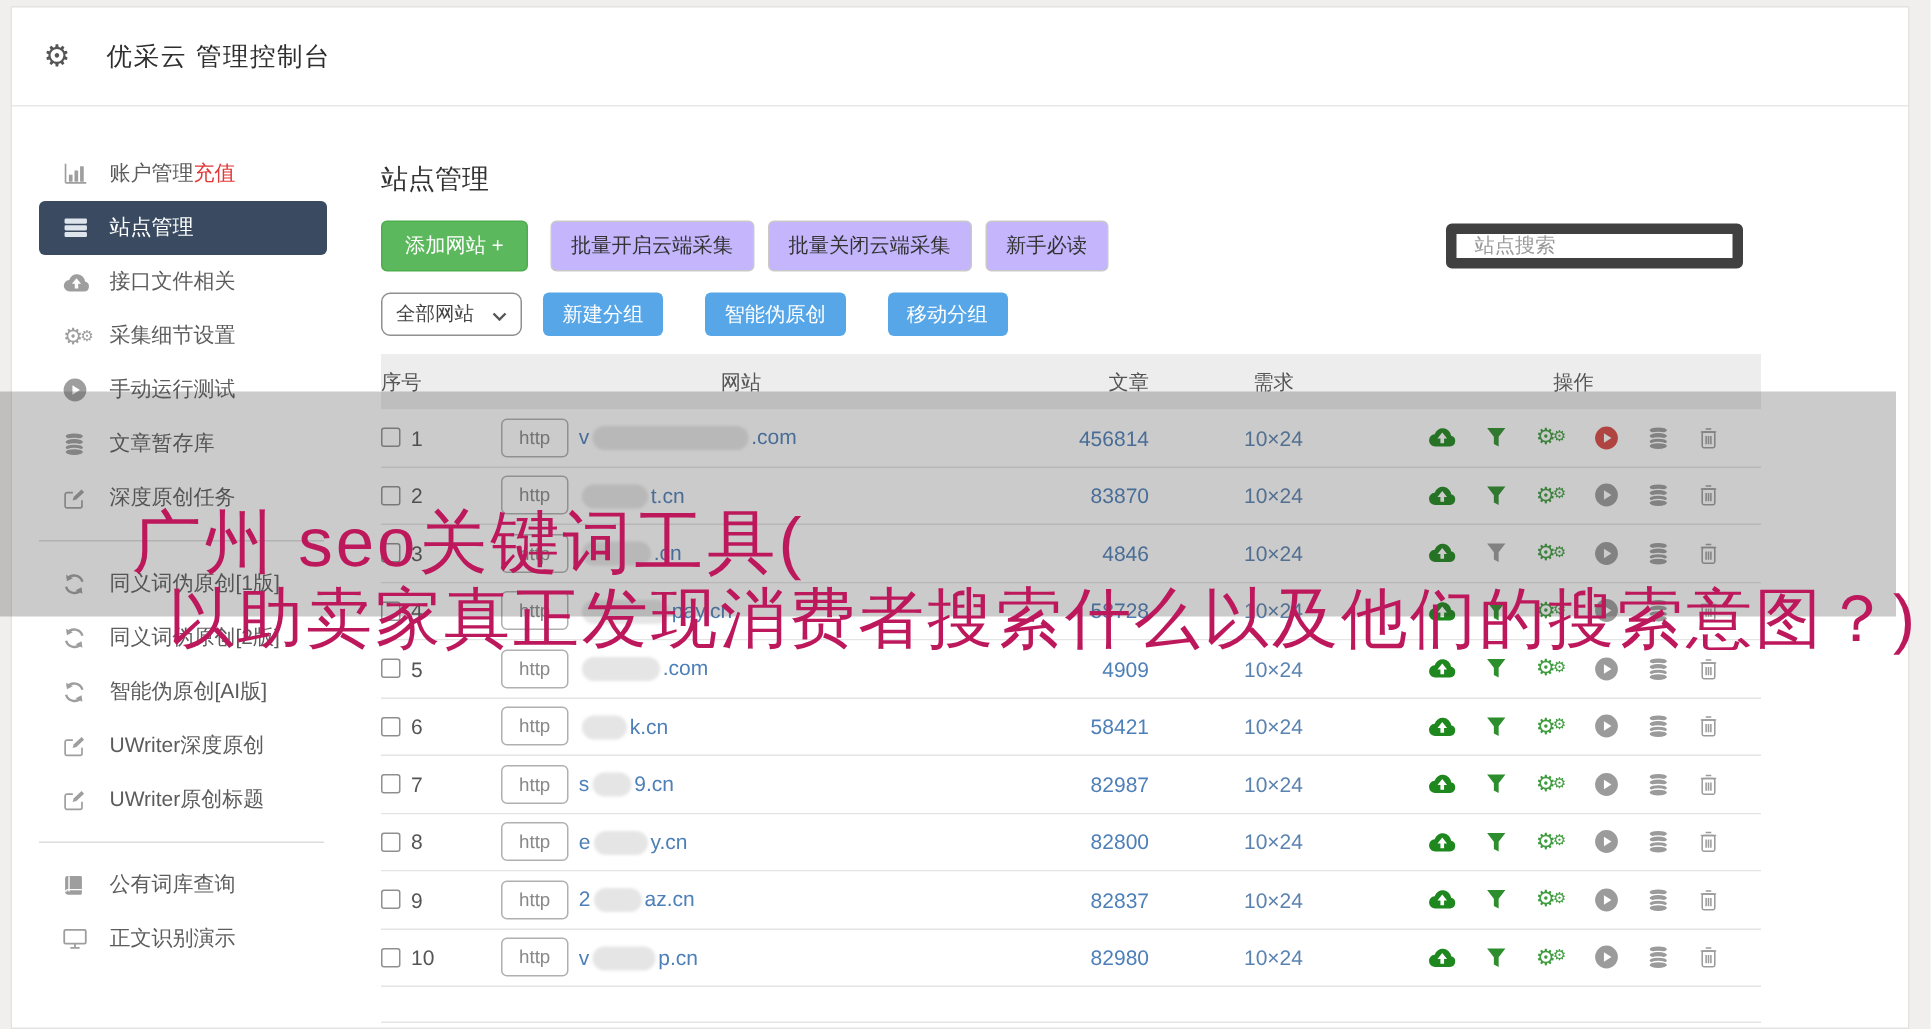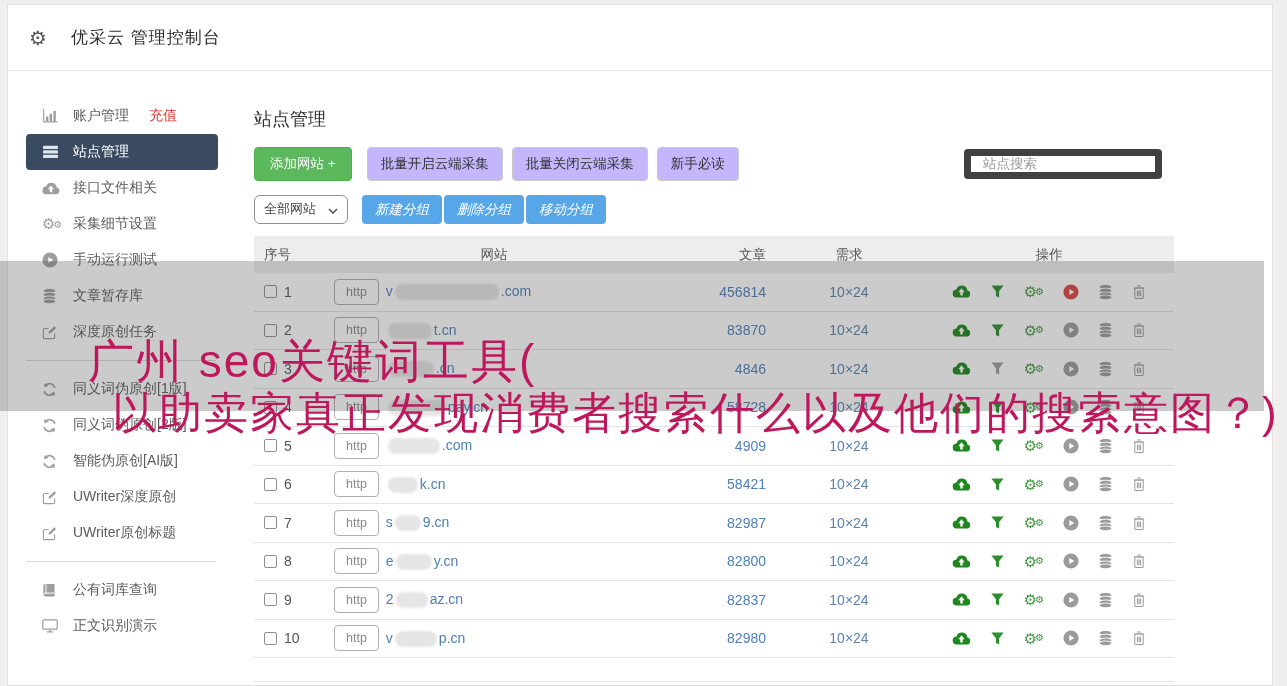--- a/index.html
+++ b/index.html
@@ -26,21 +26,21 @@
   .body-wrap { display: flex; height: 615px; }
   .sidebar { width: 246px; padding: 27px 0 0 18px; flex: none; }
   .side-item {
     width: 192px; height: 36px; display: flex; align-items: center;
     padding-left: 16px; font-size: 14px; color: #5c5c5c; cursor: pointer;
     border-radius: 4px;
   }
   .side-ic { width: 18px; margin-right: 13px; color: #9e9e9e; display: inline-flex; align-items: center; }
   .side-item.selected { background: #3a4b61; color: #fff; }
   .side-item.selected .side-ic { color: #dfe5ec; }
-  .side-extra { color: #e23535; margin-left: 20px; font-size: 14px; font-family: Liberation Mono, monospace; }
+  .side-extra { color: #e23535; margin-left: 0; font-size: 14px; font-family: Liberation Mono, monospace; }
   .side-divider { width: 190px; border-top: 1px solid #dcdcdc; margin: 10px 0; }
 
   .main { flex: 1; padding: 0 100px 0 0; }
   .page-title { font-size: 18px; font-weight: 400; color: #333; margin: 36px 0 0 0; }
 
   
   .toolbar { display: flex; align-items: center; margin-top: 16px; }
   .btn { font-size: 13.5px; border-radius: 4px; cursor: pointer; line-height: 1; }
   .btn-green {
     background: #5cb85c; color: #fff; border: 1px solid #4cae4c;
@@ -60,35 +60,35 @@
 
   .group-bar { display: flex; align-items: center; margin-top: 14px; }
   .group-select {
     width: 94px; height: 29px; border: 1px solid #8f8f8f; border-radius: 6px;
     display: flex; align-items: center; justify-content: space-between;
     padding: 0 9px; font-size: 13px; color: #444; cursor: pointer; background: #fff;
     margin-right: 14px;
   }
   .btn-blue {
     background: #57a7e8; color: #fff; border: none;
-    padding: 8px 13px; margin-right: 2px; font-size: 13.5px; font-style: italic;
+    padding: 8px 13px; margin-right: 28px; font-size: 13.5px;
   }
 
   
   .table { width: 920px; margin-top: 12px; font-size: 14px; }
   .thead {
     display: flex; align-items: center; height: 37px; background: #ededed;
     color: #555; font-size: 13.5px;
   }
   .trow {
     display: flex; align-items: center; height: 38.5px;
     border-bottom: 1px solid #e4e4e4; background: #fff;
   }
   .col { flex: none; display: flex; align-items: center; }
-  .col.no { width: 80px; padding-left: 10px; }
+  .col.no { width: 80px; }
   .col.site { width: 320px; }
   .col.articles { width: 120px; justify-content: flex-end; padding-right: 8px; }
   .col.demand { width: 150px; justify-content: center; }
   .col.ops { width: 250px; justify-content: center; gap: 19px; }
   .thead .col.site { justify-content: center; }
   .cb {
     width: 13px; height: 13px; border: 1px solid #8f8f8f; border-radius: 2px;
     background: #fff; margin-right: 7px; flex: none; cursor: pointer;
   }
   .rowno { color: #555; }
@@ -323,21 +323,21 @@
       </div>
 
       <div class="group-bar">
         <div class="group-select">
           <span>全部网站</span>
           <span><svg viewBox="0 0 10 6" width="10" height="6" fill="none" stroke="#555" stroke-width="1.6">
                 <path d="M1 1l4 4 4-4"></path>
               </svg></span>
         </div>
         <button class="btn btn-blue">新建分组</button>
-        <button class="btn btn-blue">删除分组</button>
+        <button class="btn btn-blue">智能伪原创</button>
         <button class="btn btn-blue">移动分组</button>
       </div>
 
       <div class="table">
         <div class="thead">
           <div class="col no">序号</div>
           <div class="col site">网站</div>
           <div class="col articles">文章</div>
           <div class="col demand">需求</div>
           <div class="col ops">操作</div>

